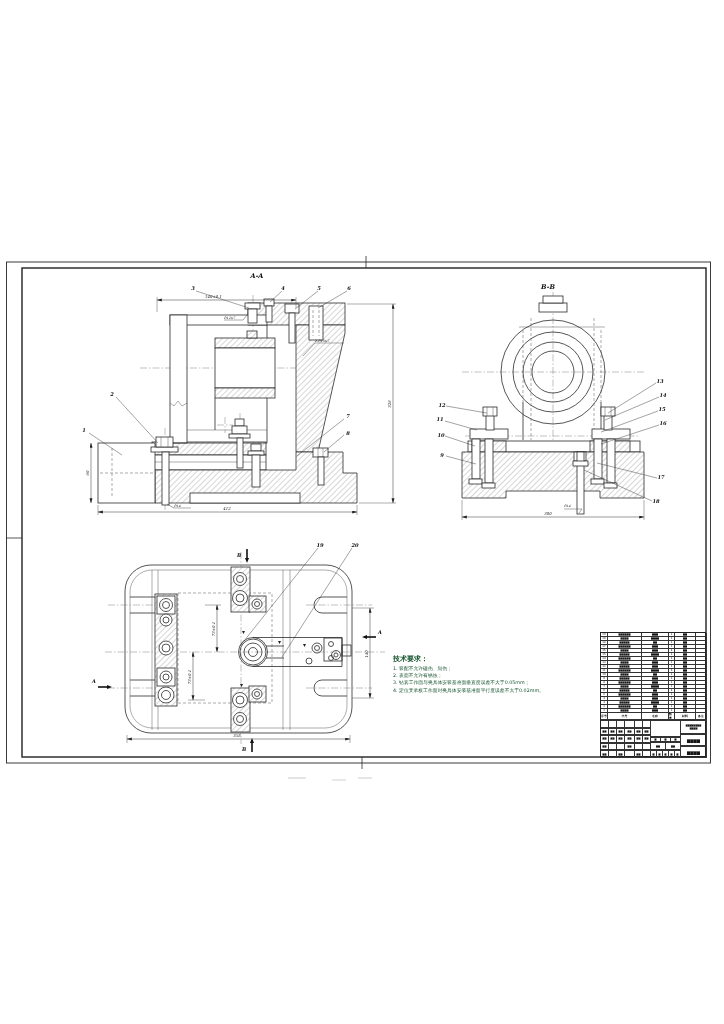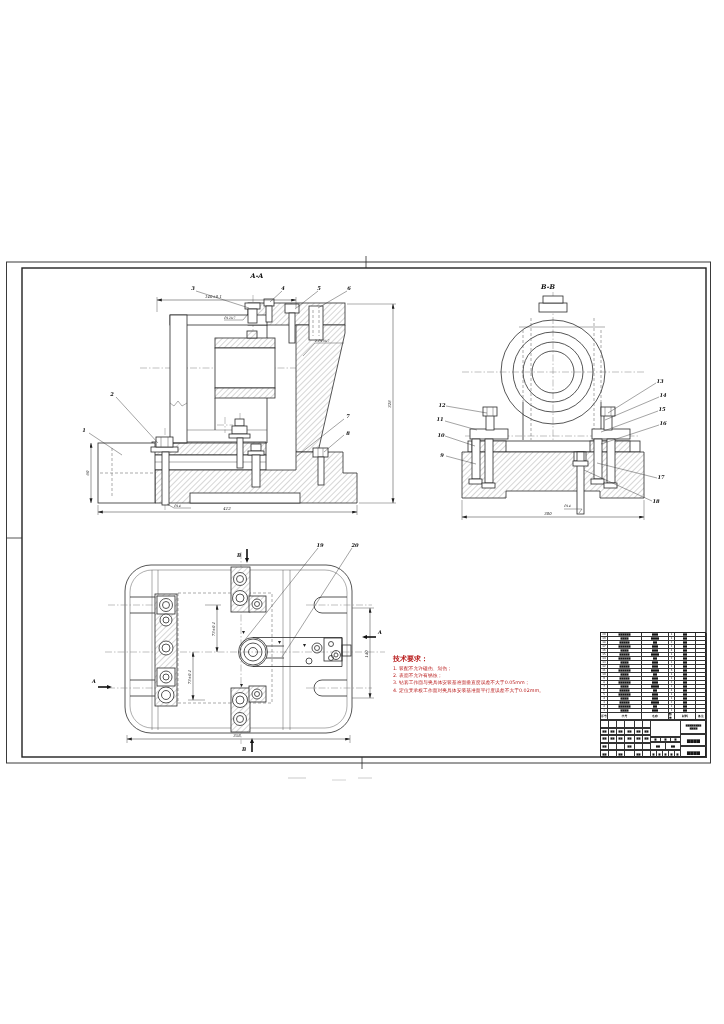--- a/index.html
+++ b/index.html
@@ -4,21 +4,21 @@
 <style>
   html,body{margin:0;padding:0;background:#ffffff;}
   #page{position:relative;width:724px;height:1024px;background:#ffffff;overflow:hidden;
         font-family:"DejaVu Sans",sans-serif;}
   svg text{font-family:"DejaVu Serif",serif;}
   .vt{font:italic bold 6.5px "DejaVu Serif",serif;fill:#111;}
   .bal{font:italic bold 5.2px "DejaVu Serif",serif;fill:#111;}
   .dim{font:italic 3.9px "DejaVu Serif",serif;fill:#1a1a1a;}
   .note{font:italic 3.2px "DejaVu Serif",serif;fill:#1a1a1a;}
   .sec{font:italic bold 5px "DejaVu Serif",serif;fill:#111;}
-  #tech{position:absolute;left:393px;top:654px;width:186px;color:#b91c1c;}
+  #tech{position:absolute;left:393px;top:654px;width:186px;color:#14532d;}
   #tech .t{font:bold 7px "DejaVu Sans",sans-serif;margin-bottom:1px;}
   #tech .i{font:4.8px "DejaVu Sans",sans-serif;line-height:1.5;white-space:nowrap;}
   #ptable{position:absolute;left:600px;top:632px;width:106px;height:125px;
           border:0.8px solid #222;box-sizing:border-box;background:#fff;}
   .pt-cell{position:absolute;border-right:0.5px solid #333;border-bottom:0.5px solid #333;
            box-sizing:border-box;overflow:hidden;display:flex;align-items:center;
            justify-content:center;font:2.6px "DejaVu Sans",sans-serif;color:#161616;}
   .pt-head{font:2.9px "DejaVu Sans",sans-serif;font-weight:bold;}
   .tb-cell{position:absolute;border-right:0.5px solid #333;border-bottom:0.5px solid #333;
            border-top:0.5px solid #333;box-sizing:border-box;overflow:hidden;display:flex;

